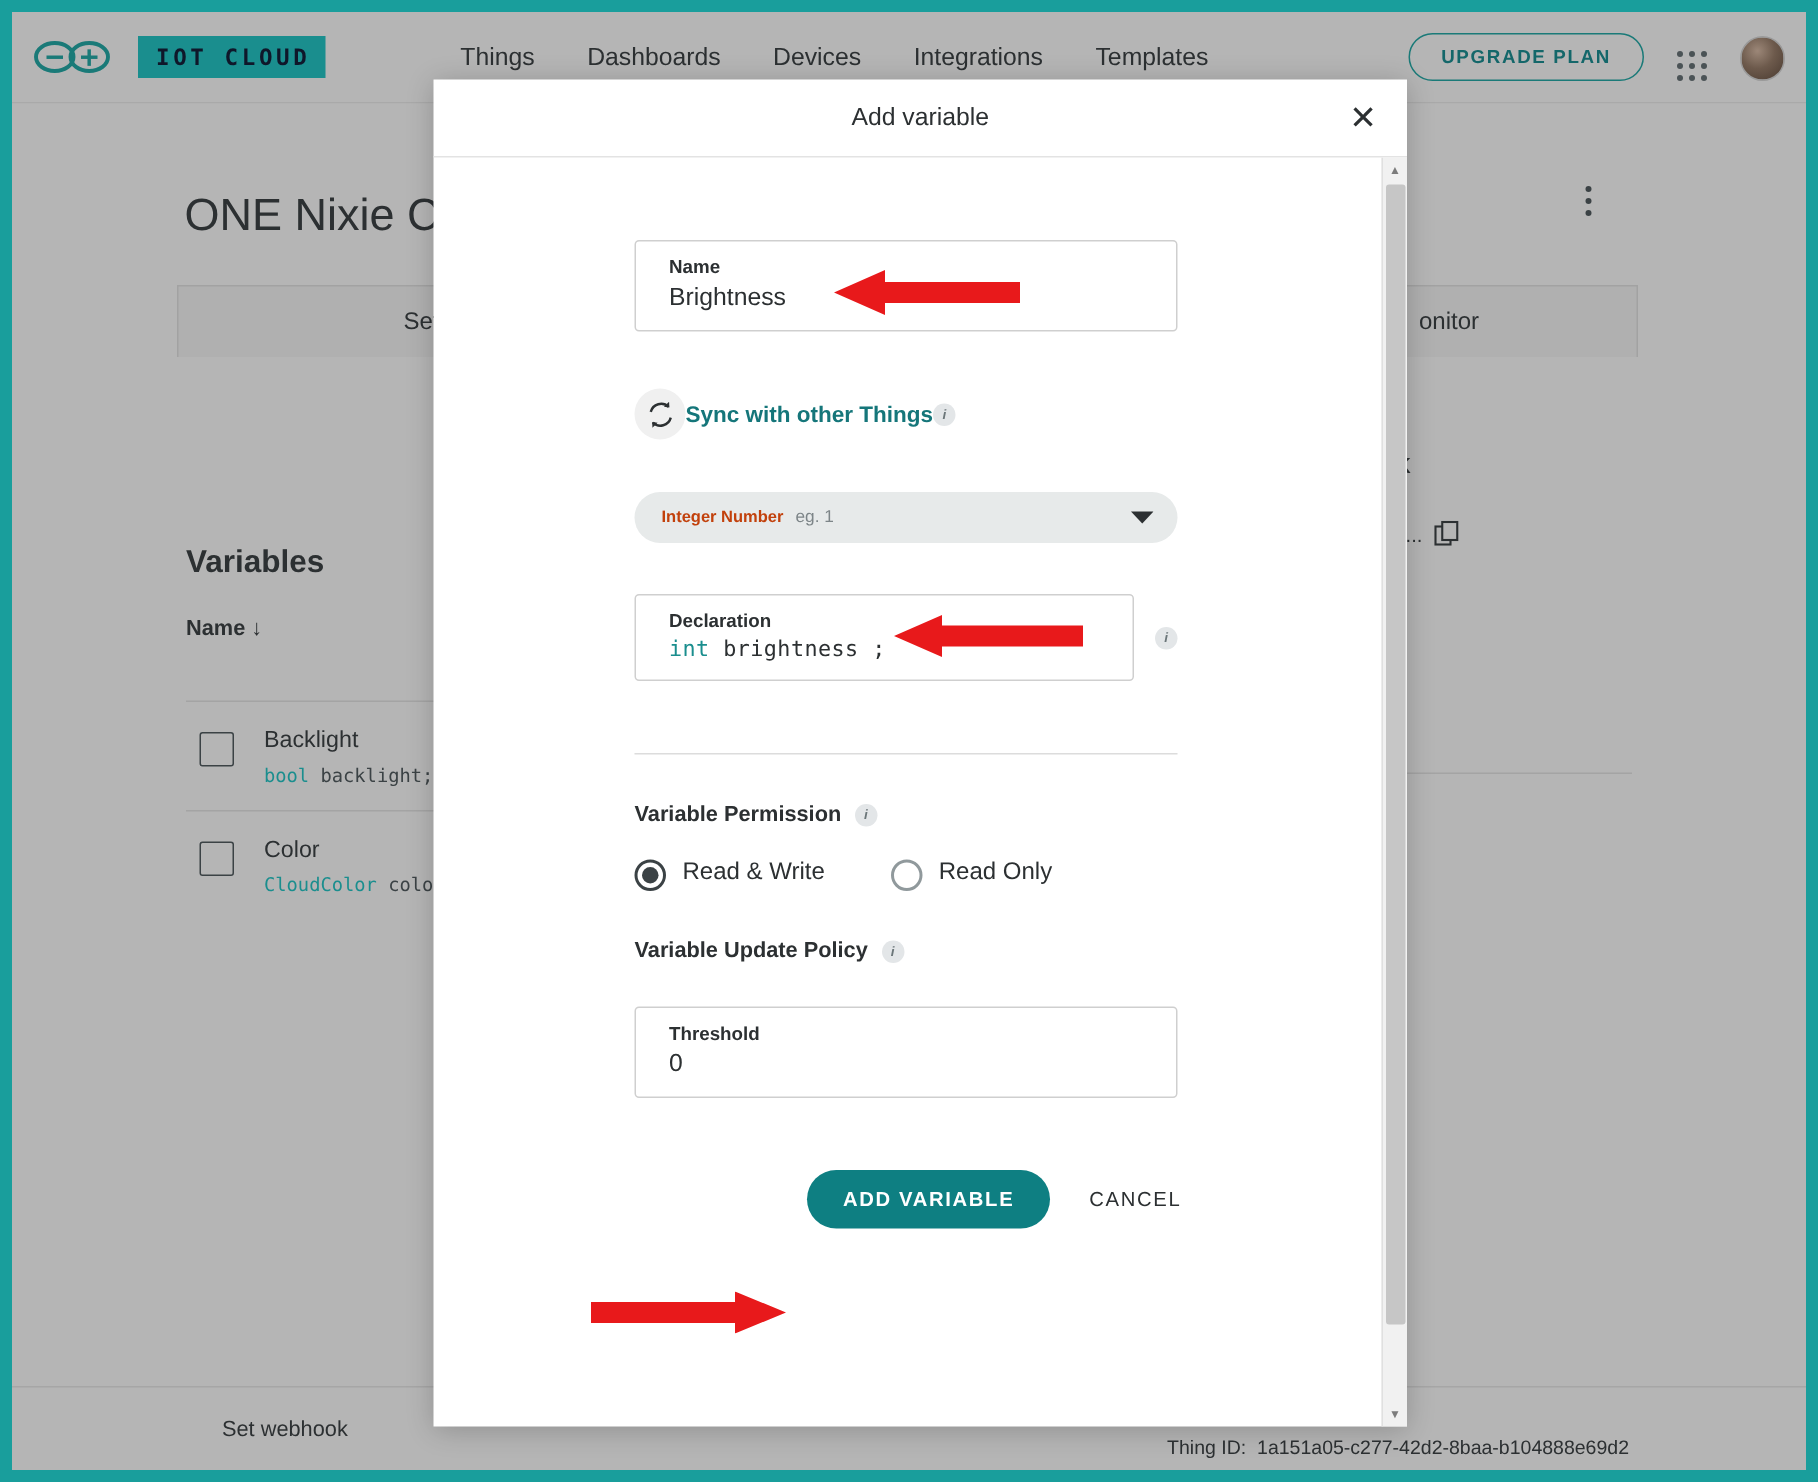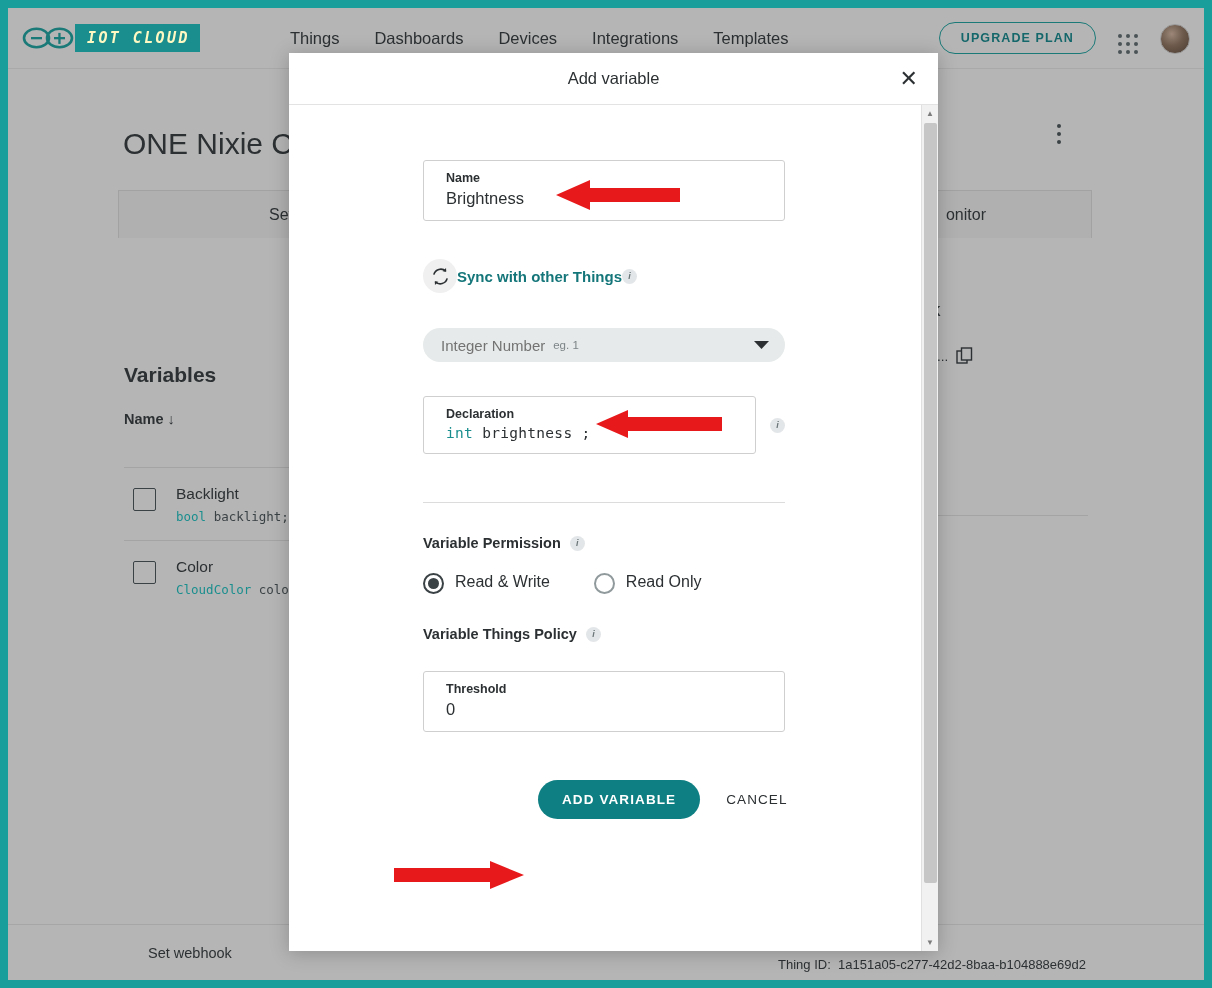--- a/index.html
+++ b/index.html
@@ -20,25 +20,24 @@
   
   #topnav {
     position: absolute; left: 0; top: 0; right: 0; height: 61px;
     background: #b5b5b5;
     display: flex; align-items: center;
     border-bottom: 1px solid #a9a9a9;
   }
   .logo-wrap { display: flex; align-items: center; margin-left: 14px; }
   .infinity-logo { display: block; }
   .logo-badge {
-    background: #1a8e8e; color: #fef9c3;
+    background: #1a8e8e; color: #0f172a;
     font-size: 15px; font-weight: bold; letter-spacing: 2.4px;
-    padding: 5px 10px 5px 12px; margin-left: 1px;
+    padding: 5px 10px 5px 12px; margin-left: 18px;
     font-family: "DejaVu Sans Mono", monospace;
-    font-style: italic;
   }
   #nav-links { display: flex; align-items: center; gap: 35px; margin-left: 90px; }
   .nav-link {
     font-size: 16.5px; color: #2c3032; cursor: pointer; white-space: nowrap;
   }
   #nav-right {
     margin-left: auto; margin-right: 14px;
     display: flex; align-items: flex-end; gap: 22px;
   }
   #upgrade-plan {
@@ -189,21 +188,21 @@
     width: 15px; height: 15px; border-radius: 50%; background: #e3e6e8;
     color: #6b7679; font-size: 9px; font-style: italic; font-weight: bold;
     display: inline-flex; align-items: center; justify-content: center;
     cursor: pointer; flex: 0 0 auto;
   }
 
   #type-select {
     margin-top: 35px; height: 34px; border-radius: 17px; background: #e7eaea;
     display: flex; align-items: center; padding: 0 16px 0 18px; cursor: pointer;
   }
-  #type-value { font-size: 15px; color: #737373; }
+  #type-value { font-size: 11px; color: #c2410c; font-weight: bold; }
   #type-hint { font-size: 11.5px; color: #7d8588; margin-left: 8px; }
   #type-caret { margin-left: auto; }
 
   #decl-wrap { margin-top: 34px; display: flex; align-items: center; gap: 0; }
   #decl-box { flex: 1 1 auto; }
   #decl-info { margin-left: 14px; }
 
   #divider { margin-top: 48px; border-top: 1px solid #dcdcdc; }
 
   .section-head {
@@ -414,21 +413,21 @@
               </span>
             <span class="radio-label">Read &amp; Write</span>
           </label>
           <label class="radio-item">
             <span class="radio off"></span>
             <span class="radio-label">Read Only</span>
           </label>
         </div>
 
         <div class="section-head">
-          <span>Variable Things Policy</span>
+          <span>Variable Update Policy</span>
           <span class="info-icon">i</span>
         </div>
 
         <div class="field-box" id="threshold-box">
           <div class="field-label">Threshold</div>
           <div class="field-value">0</div>
         </div>
       </div>
 
       <div id="modal-actions">

